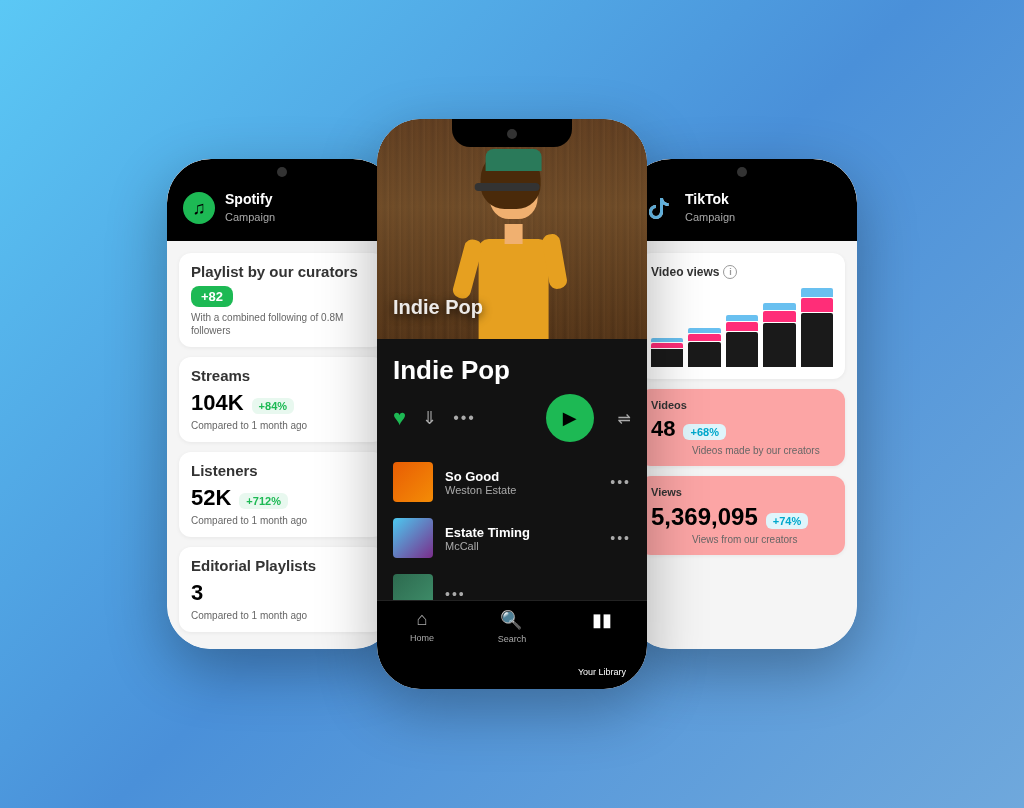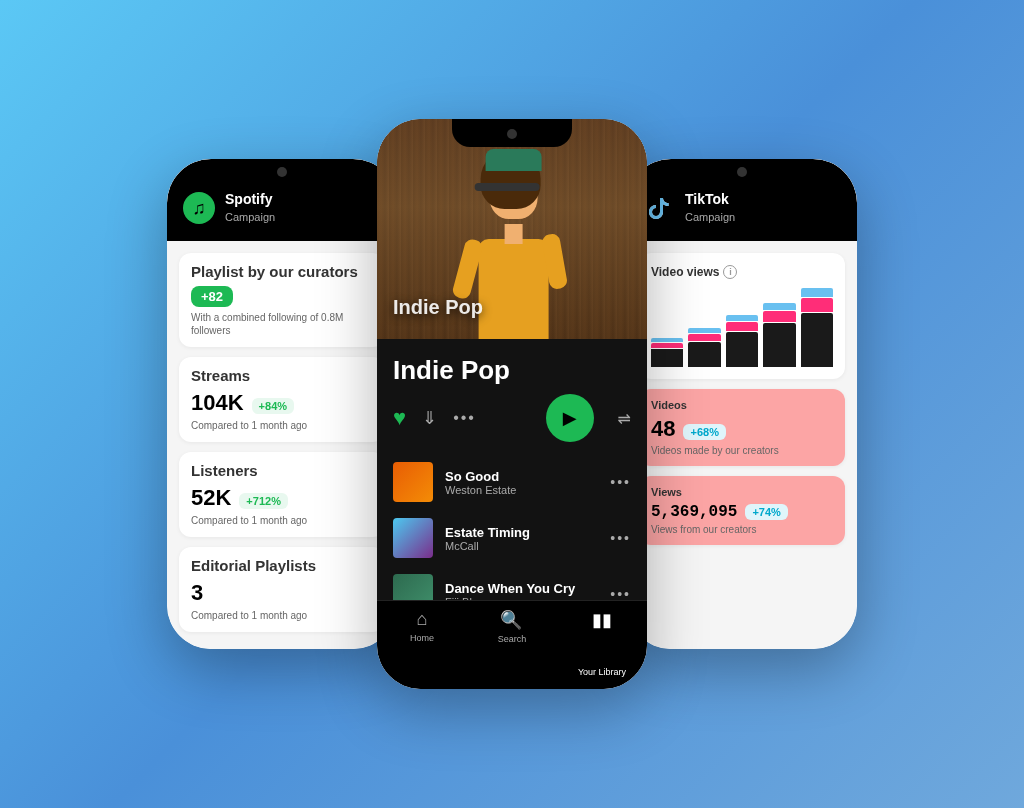--- a/index.html
+++ b/index.html
@@ -462,20 +462,21 @@
       color: #00a8cc;
       border-radius: 6px;
       padding: 2px 7px;
       font-size: 11px;
       font-weight: 700;
     }
 
     .tiktok-stat-sub {
       font-size: 10px;
       color: #666;
+      margin-left: 41px;
     }
 
     
     .album-art-realistic {
       position: relative;
       width: 100%;
       height: 220px;
       overflow: hidden;
     }
 
@@ -638,24 +639,20 @@
           <div class="track-thumb track-thumb-2"></div>
           <div class="track-info">
             <div class="track-name">Estate Timing</div>
             <div class="track-artist">McCall</div>
           </div>
           <span class="track-more">•••</span>
         </div>
 
         <div class="track-item">
           <div class="track-thumb track-thumb-3"></div>
-          <div class="track-info">
-            <div class="track-name">Dance When You Cry</div>
-            <div class="track-artist">Fiji Blue</div>
-          </div>
           <span class="track-more">•••</span>
         </div>
 
         <div class="track-item">
           <div class="track-thumb track-thumb-4"></div>
 
         </div>
 
       </div>
 
@@ -747,21 +744,21 @@
           <div class="tiktok-stat-row">
             <span class="tiktok-stat-value">48</span>
             <span class="tiktok-stat-percent">+68%</span>
           </div>
           <div class="tiktok-stat-sub">Videos made by our creators</div>
         </div>
 
         <div class="tiktok-stat-card">
           <div class="tiktok-stat-label">Views</div>
           <div class="tiktok-stat-row">
-            <span class="tiktok-stat-value" style="font-size:16px;font-family:Liberation Mono, monospace;">5,369,095</span>
+            <span class="tiktok-stat-value" style="font-size:24px;">5,369,095</span>
             <span class="tiktok-stat-percent">+74%</span>
           </div>
           <div class="tiktok-stat-sub">Views from our creators</div>
         </div>
 
       </div>
     </div>
   </div>
 
 </div>

